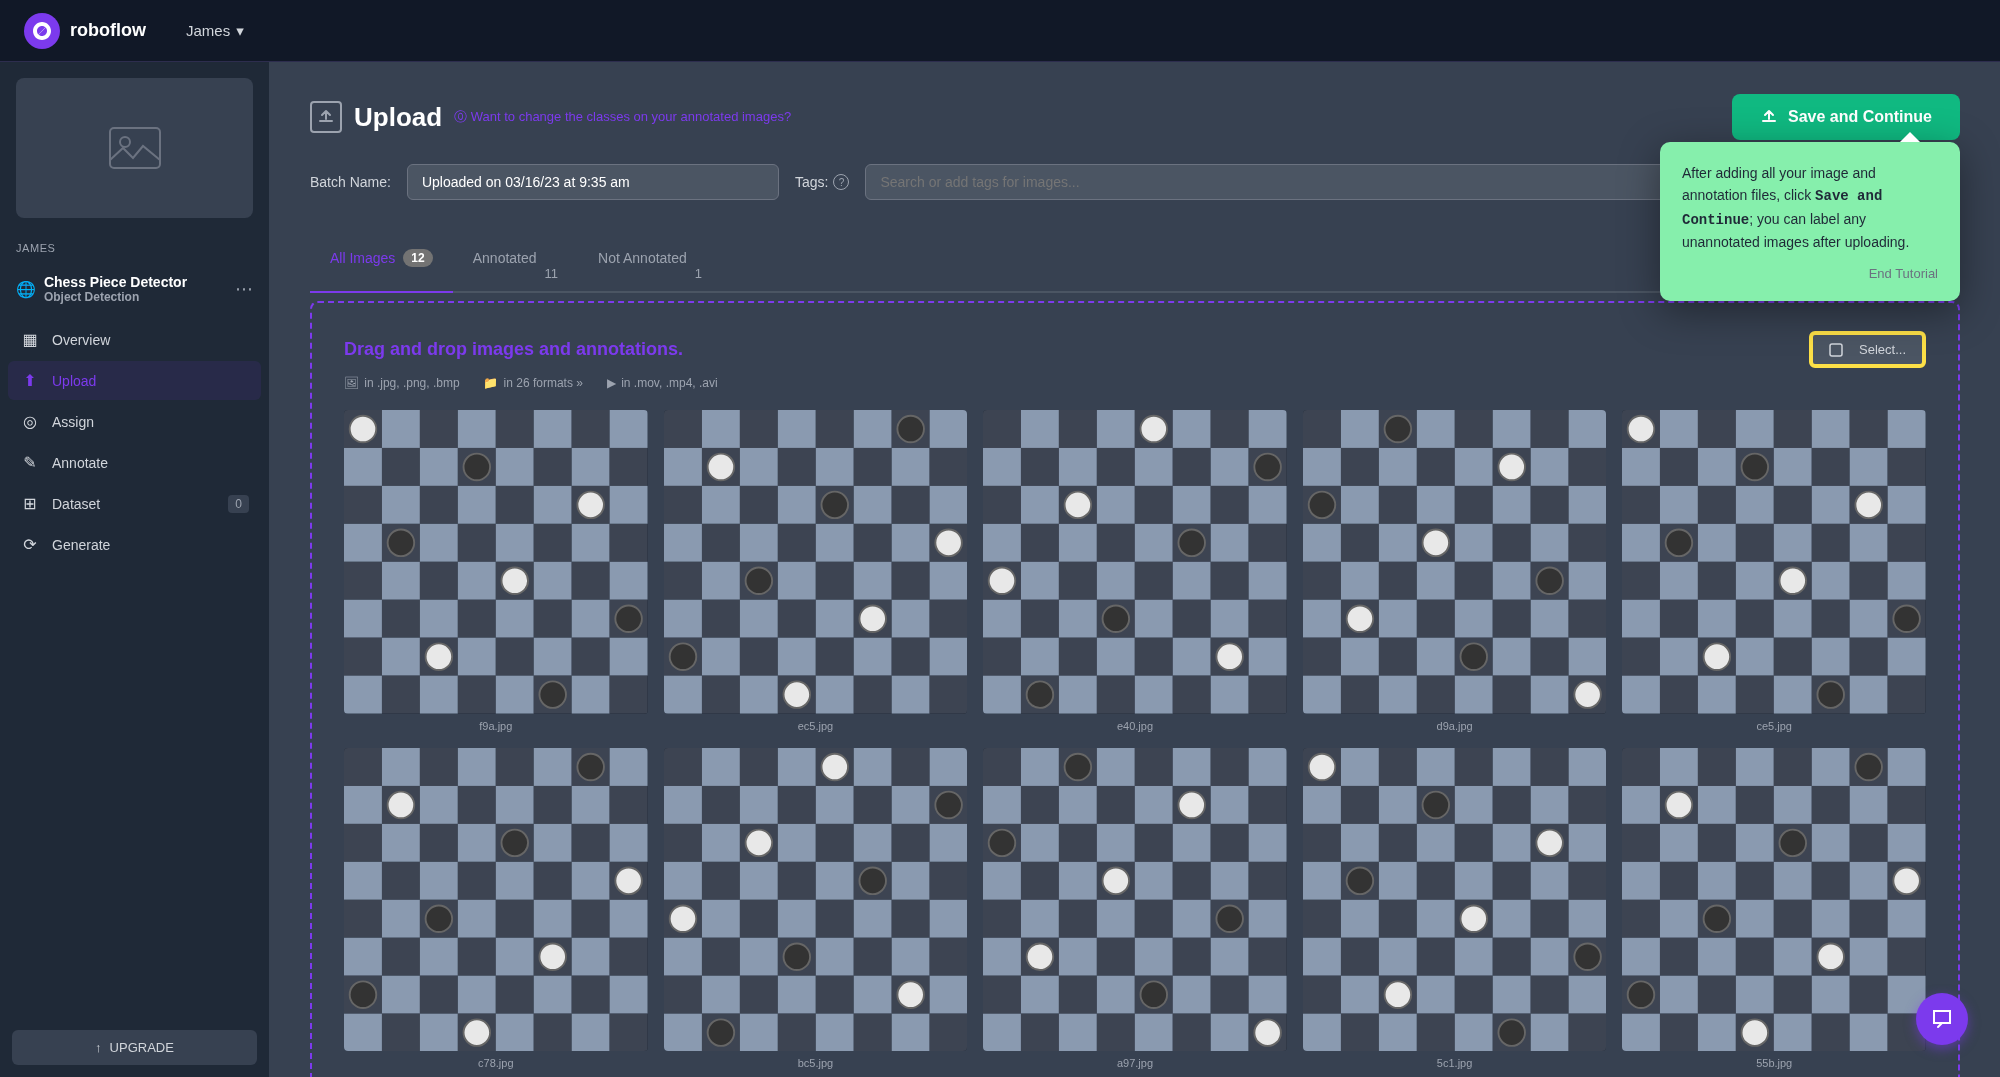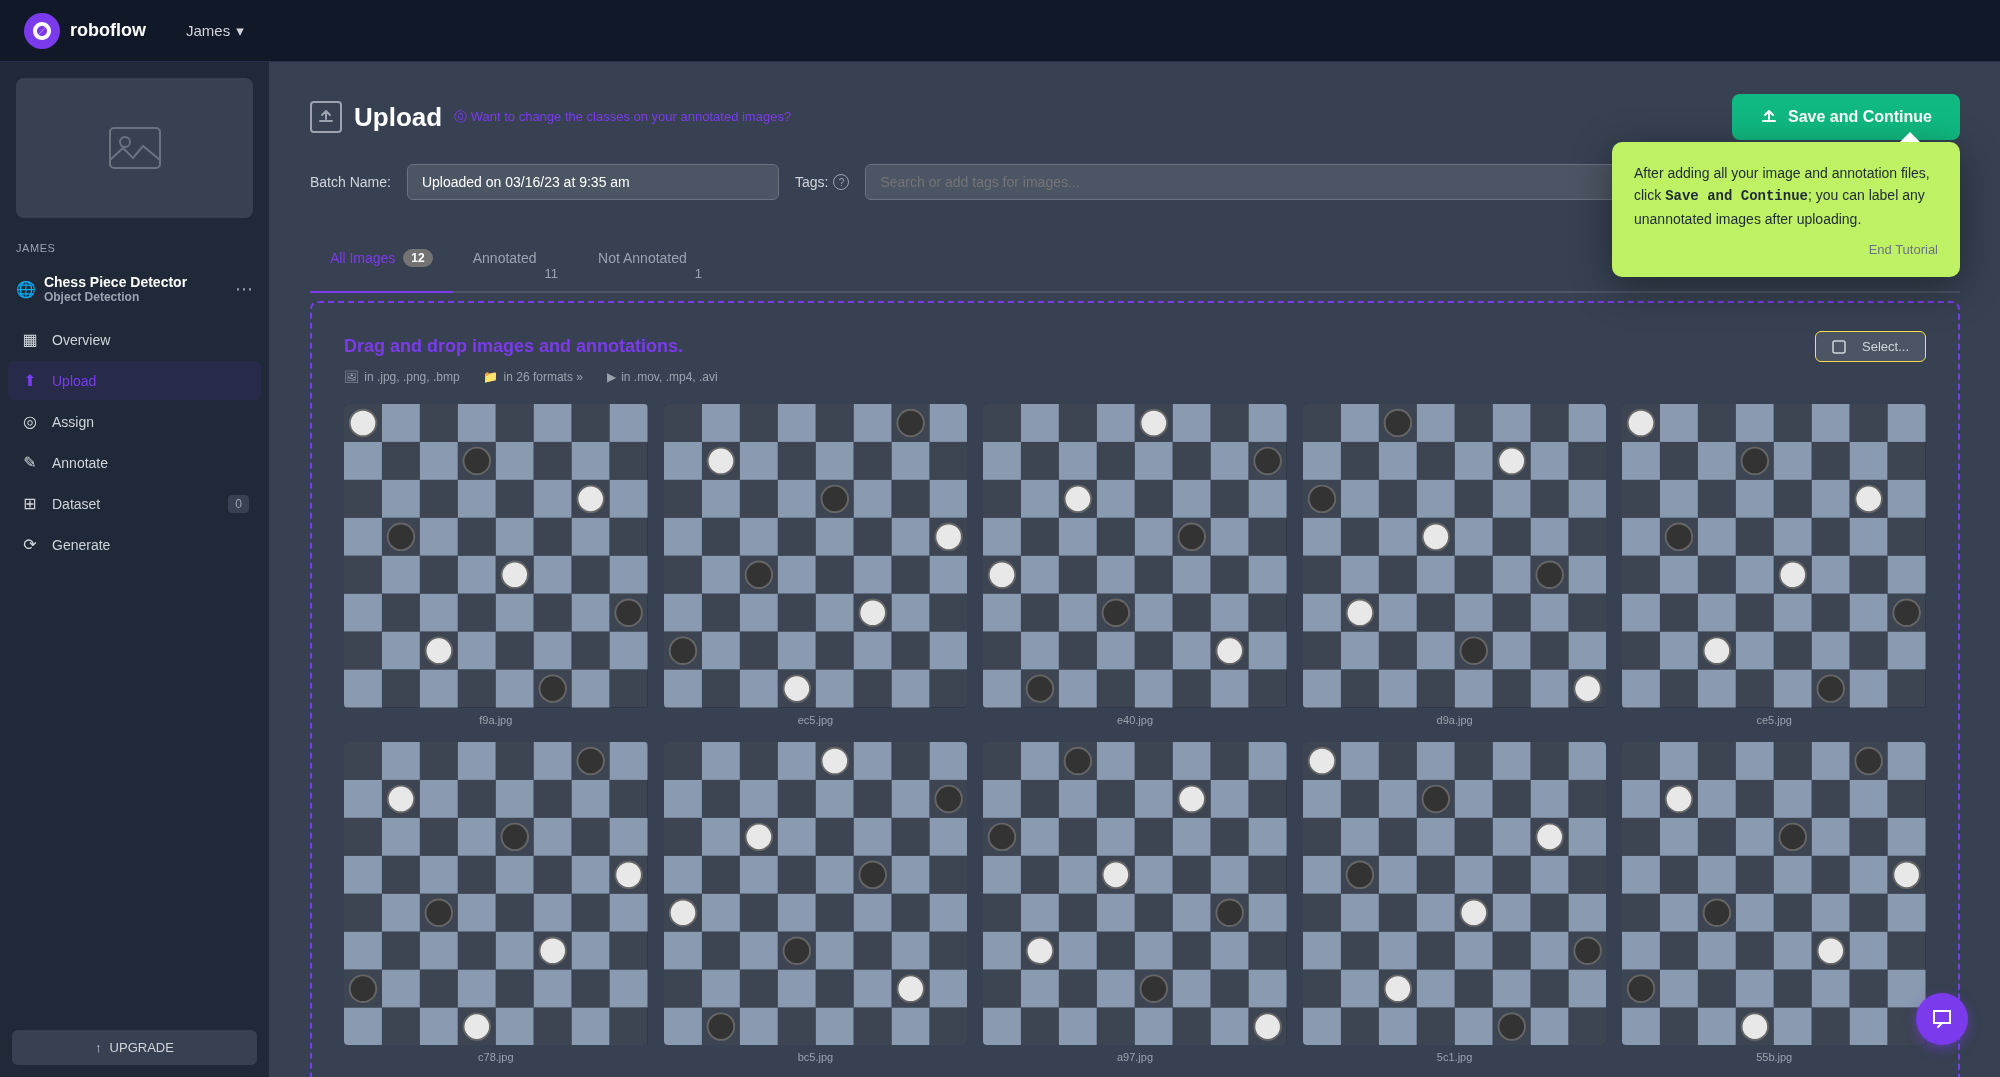--- a/index.html
+++ b/index.html
@@ -322,21 +322,21 @@
       justify-content: space-between;
       margin-bottom: 8px;
     }
     .drop-zone-title {
       color: #7c3aed;
       font-size: 18px;
       font-weight: 600;
     }
     .select-btn {
       background: #4b5563;
-      border: 1px solid #fde047;
+      border: 4px solid #fde047;
       border-radius: 6px;
       padding: 7px 16px;
       color: #d1d5db;
       font-size: 13px;
       cursor: pointer;
       display: flex;
       align-items: center;
       gap: 16px;
     }
     .drop-zone-formats {
@@ -380,25 +380,25 @@
       font-size: 11px;
       color: #9ca3af;
       text-align: center;
     }
 
     
     .tooltip-popup {
       position: absolute;
       top: 80px;
       right: 40px;
-      background: #bef264;
+      background: #86efac;
       color: #1f2937;
       border-radius: 10px;
       padding: 20px 22px;
-      width: 348px;
+      width: 300px;
       box-shadow: 0 10px 40px rgba(0,0,0,0.4);
       z-index: 200;
     }
     .tooltip-popup::before {
       content: '';
       position: absolute;
       top: -10px;
       right: 40px;
       border-left: 10px solid transparent;
       border-right: 10px solid transparent;

